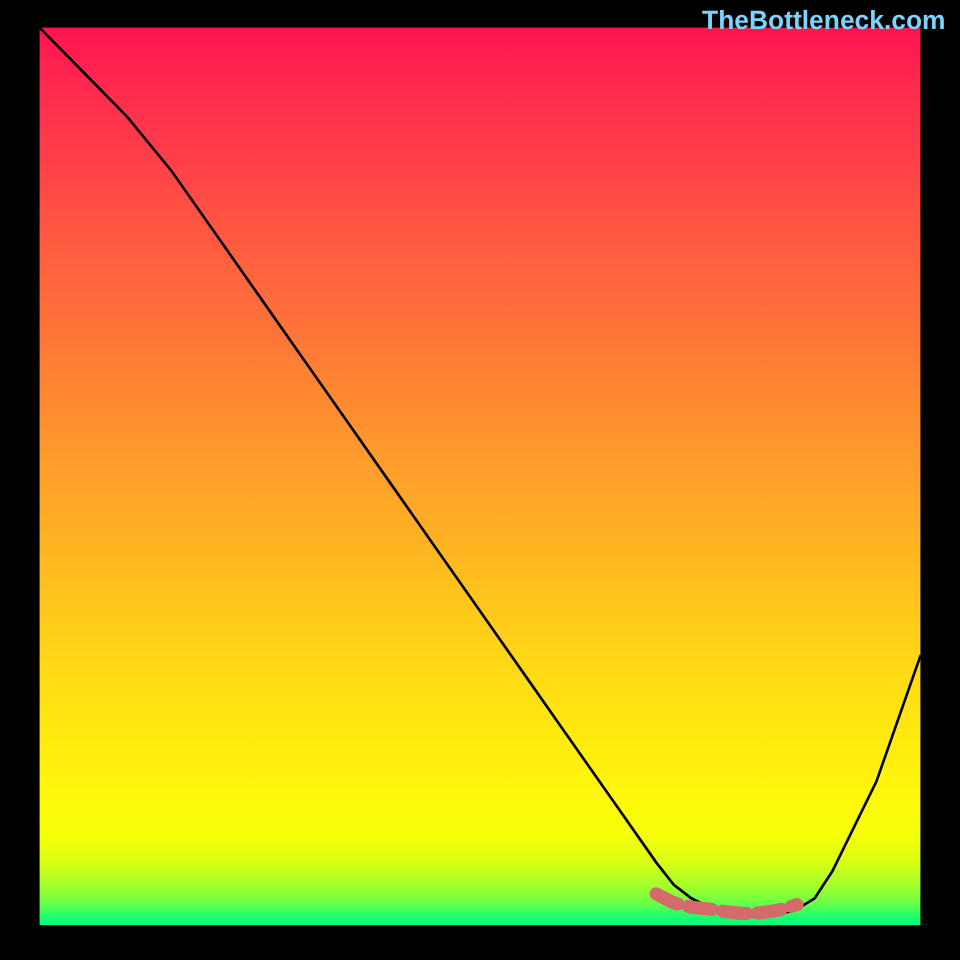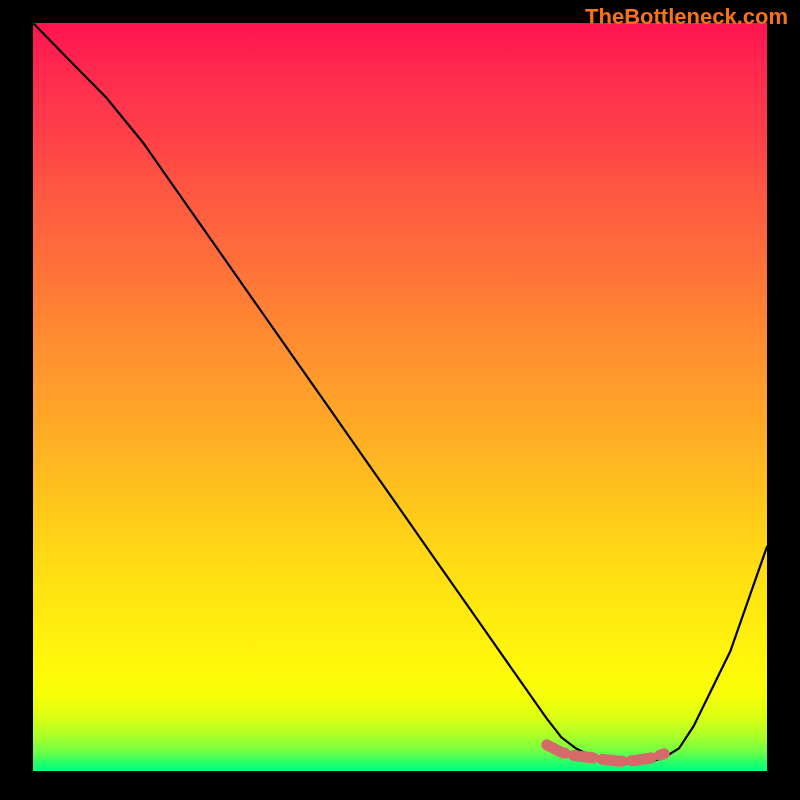--- a/index.html
+++ b/index.html
@@ -7,21 +7,21 @@
     width: 800px;
     height: 800px;
     background: #000;
     position: relative;
     font-family: Arial, sans-serif;
   }
   .watermark {
     position: absolute;
     top: 4px;
     right: 12px;
-    color: #f97316;
+    color: #7dd3fc;
     font-size: 22px;
     font-weight: bold;
     z-index: 10;
   }
   .plot-area {
     position: absolute;
     left: 33px;
     top: 23px;
     width: 734px;
     height: 748px;

